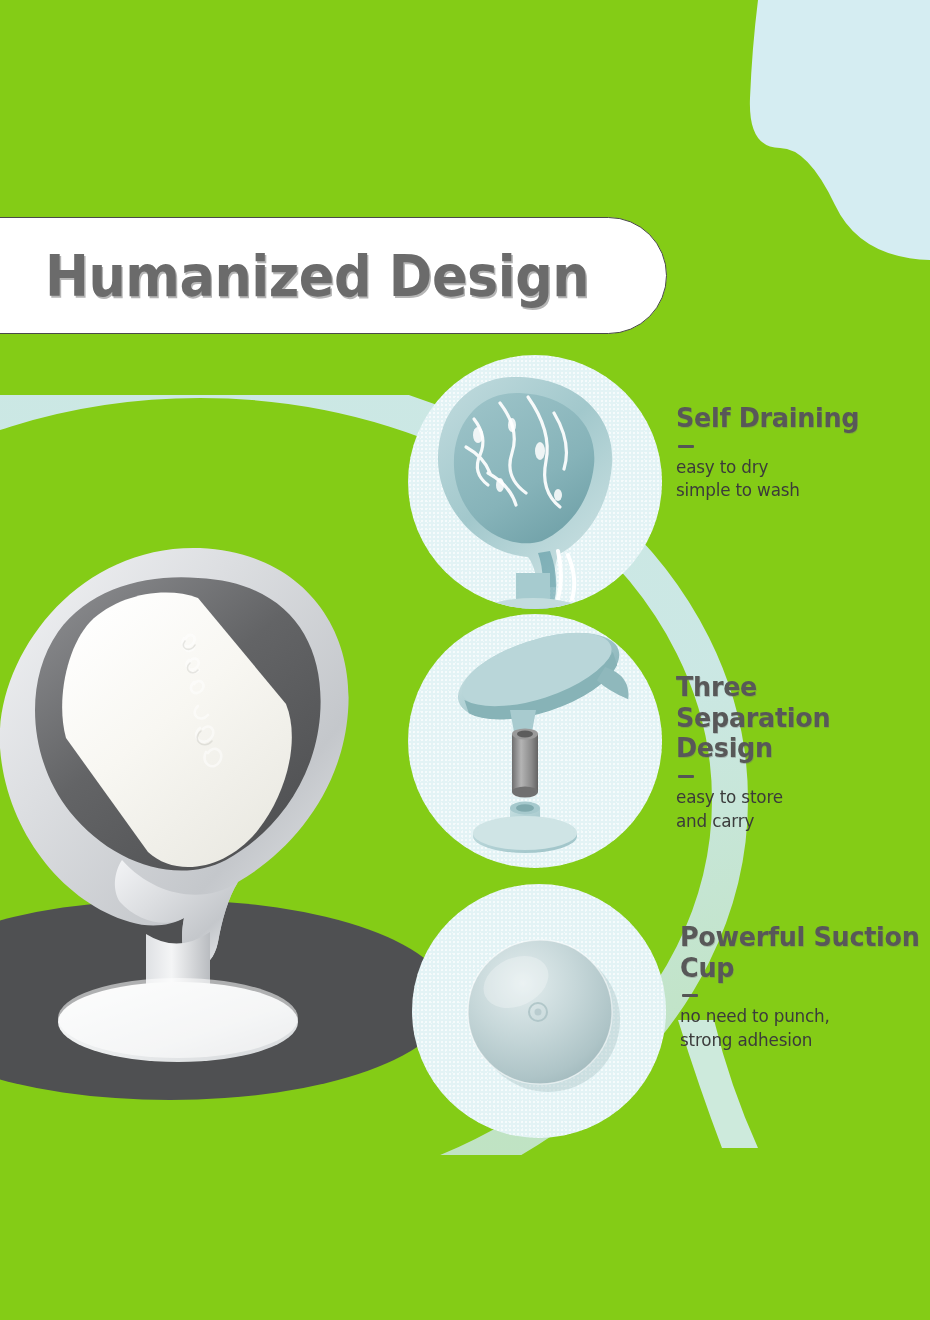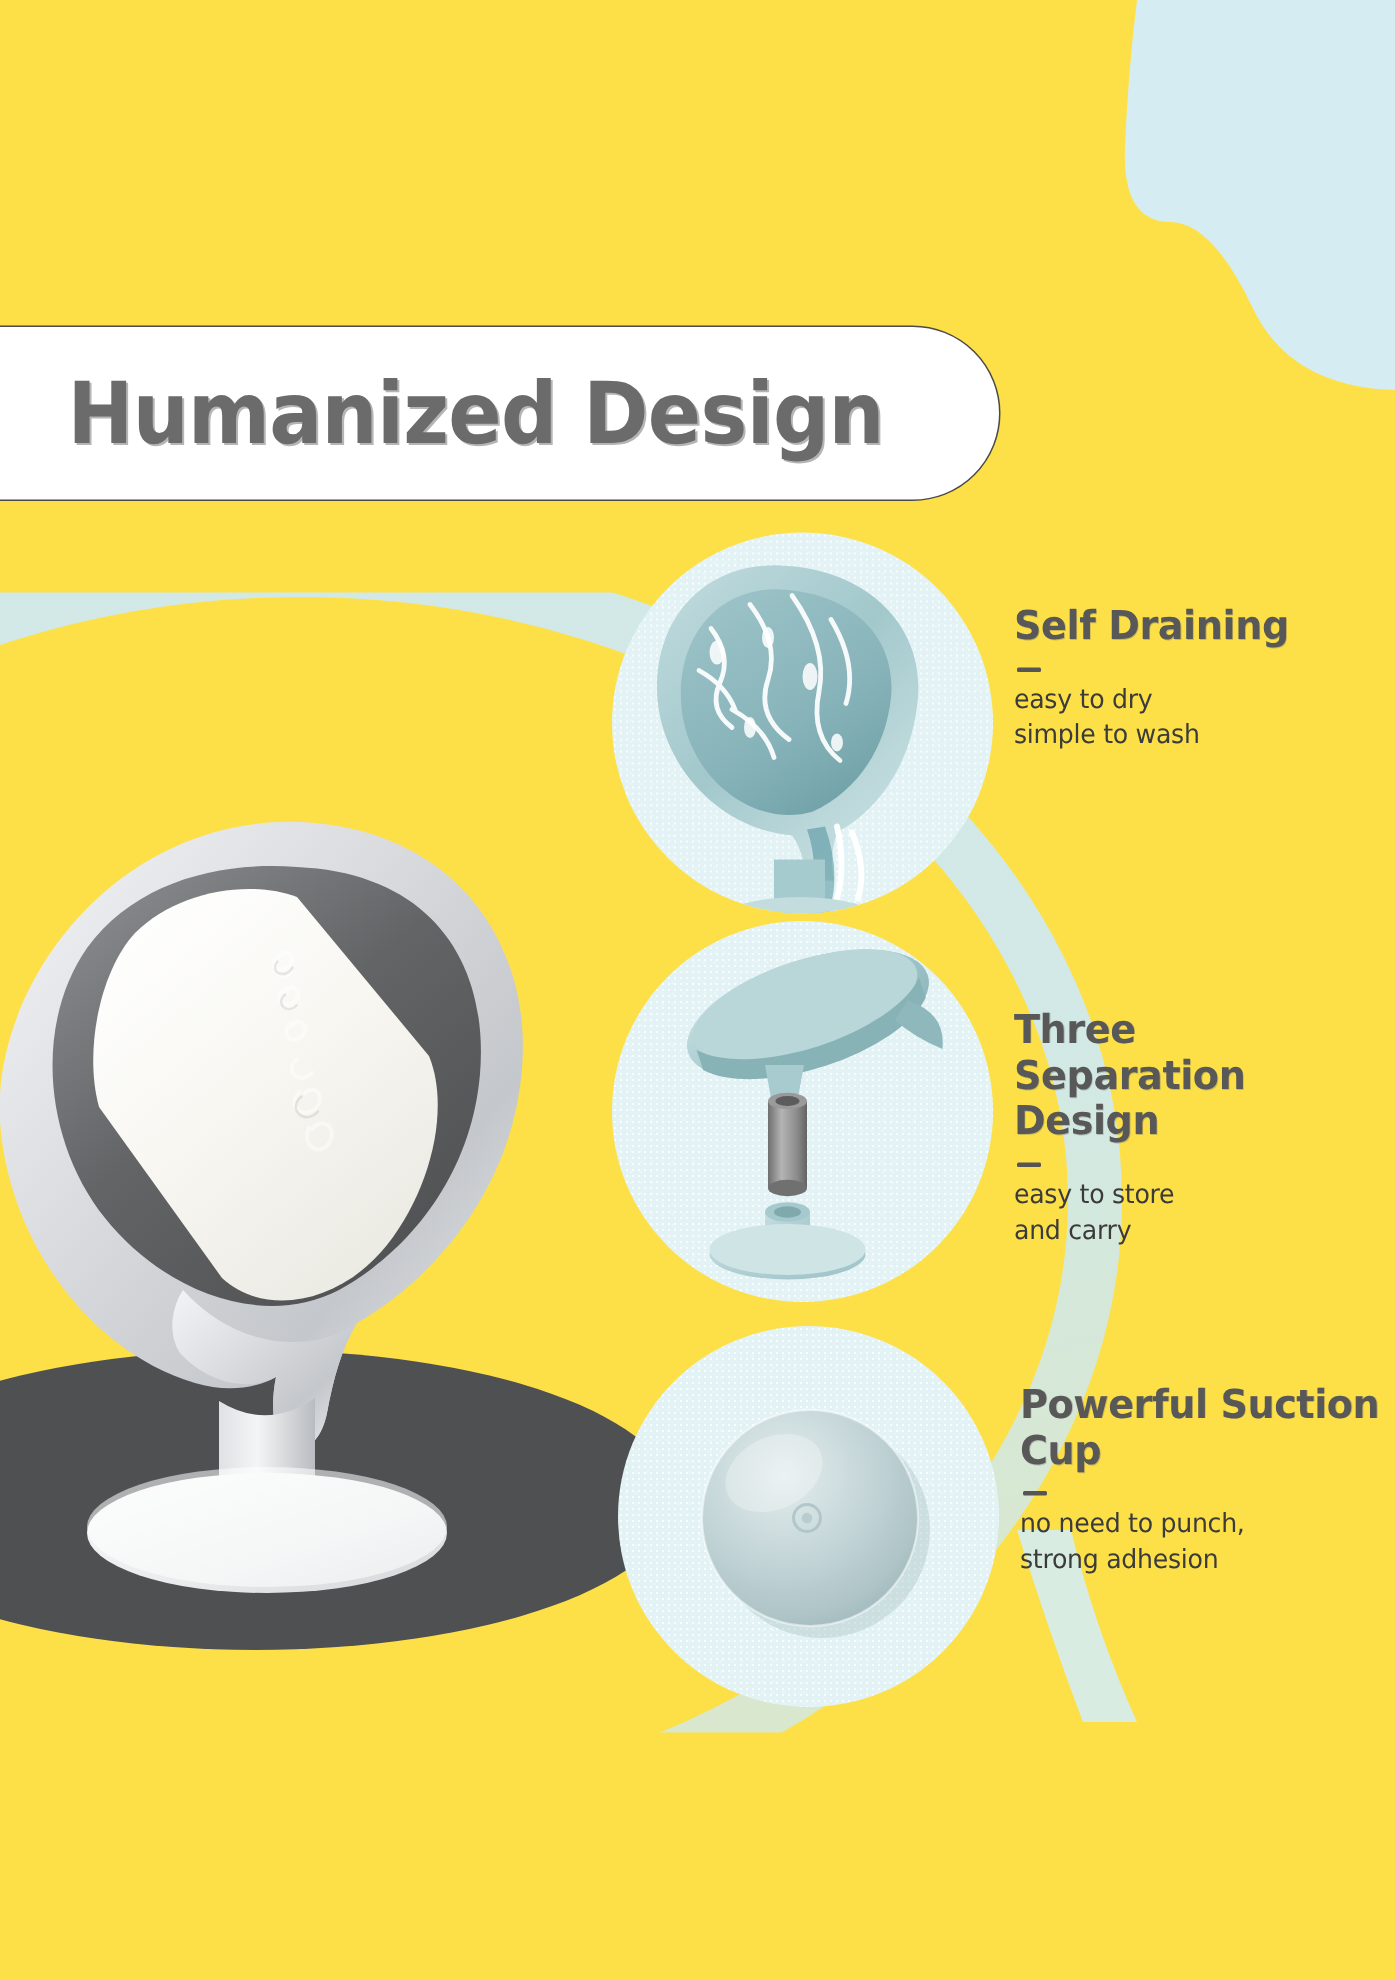--- a/index.html
+++ b/index.html
@@ -8,21 +8,21 @@
     background: #ffffff;
   }
   body {
     font-family: "DejaVu Sans", sans-serif;
   }
   #page {
     position: relative;
     width: 930px;
     height: 1320px;
     overflow: hidden;
-    background: #fde047;
+    background: #84cc16;
   }
 
   
   .bg-layer {
     position: absolute;
     inset: 0;
     pointer-events: none;
   }
   .corner-blob {
     position: absolute;

